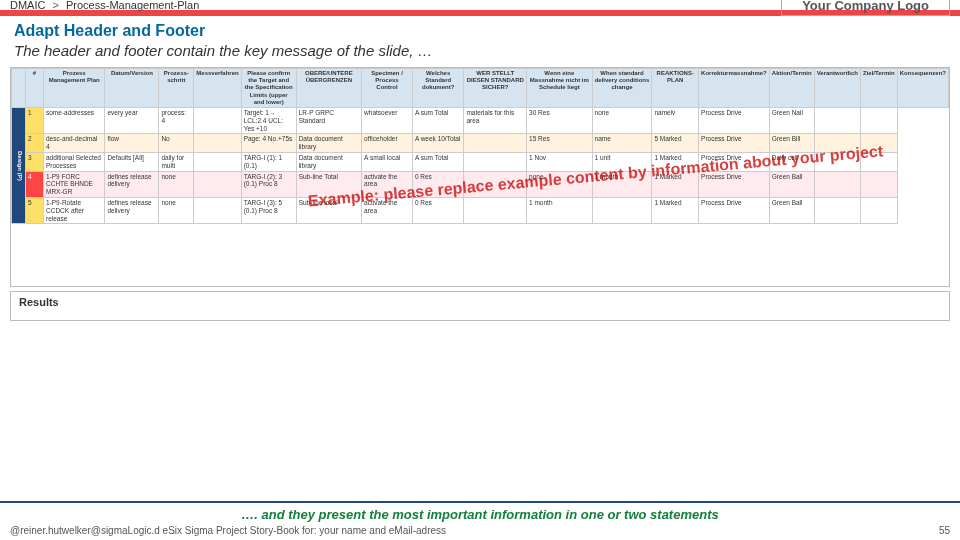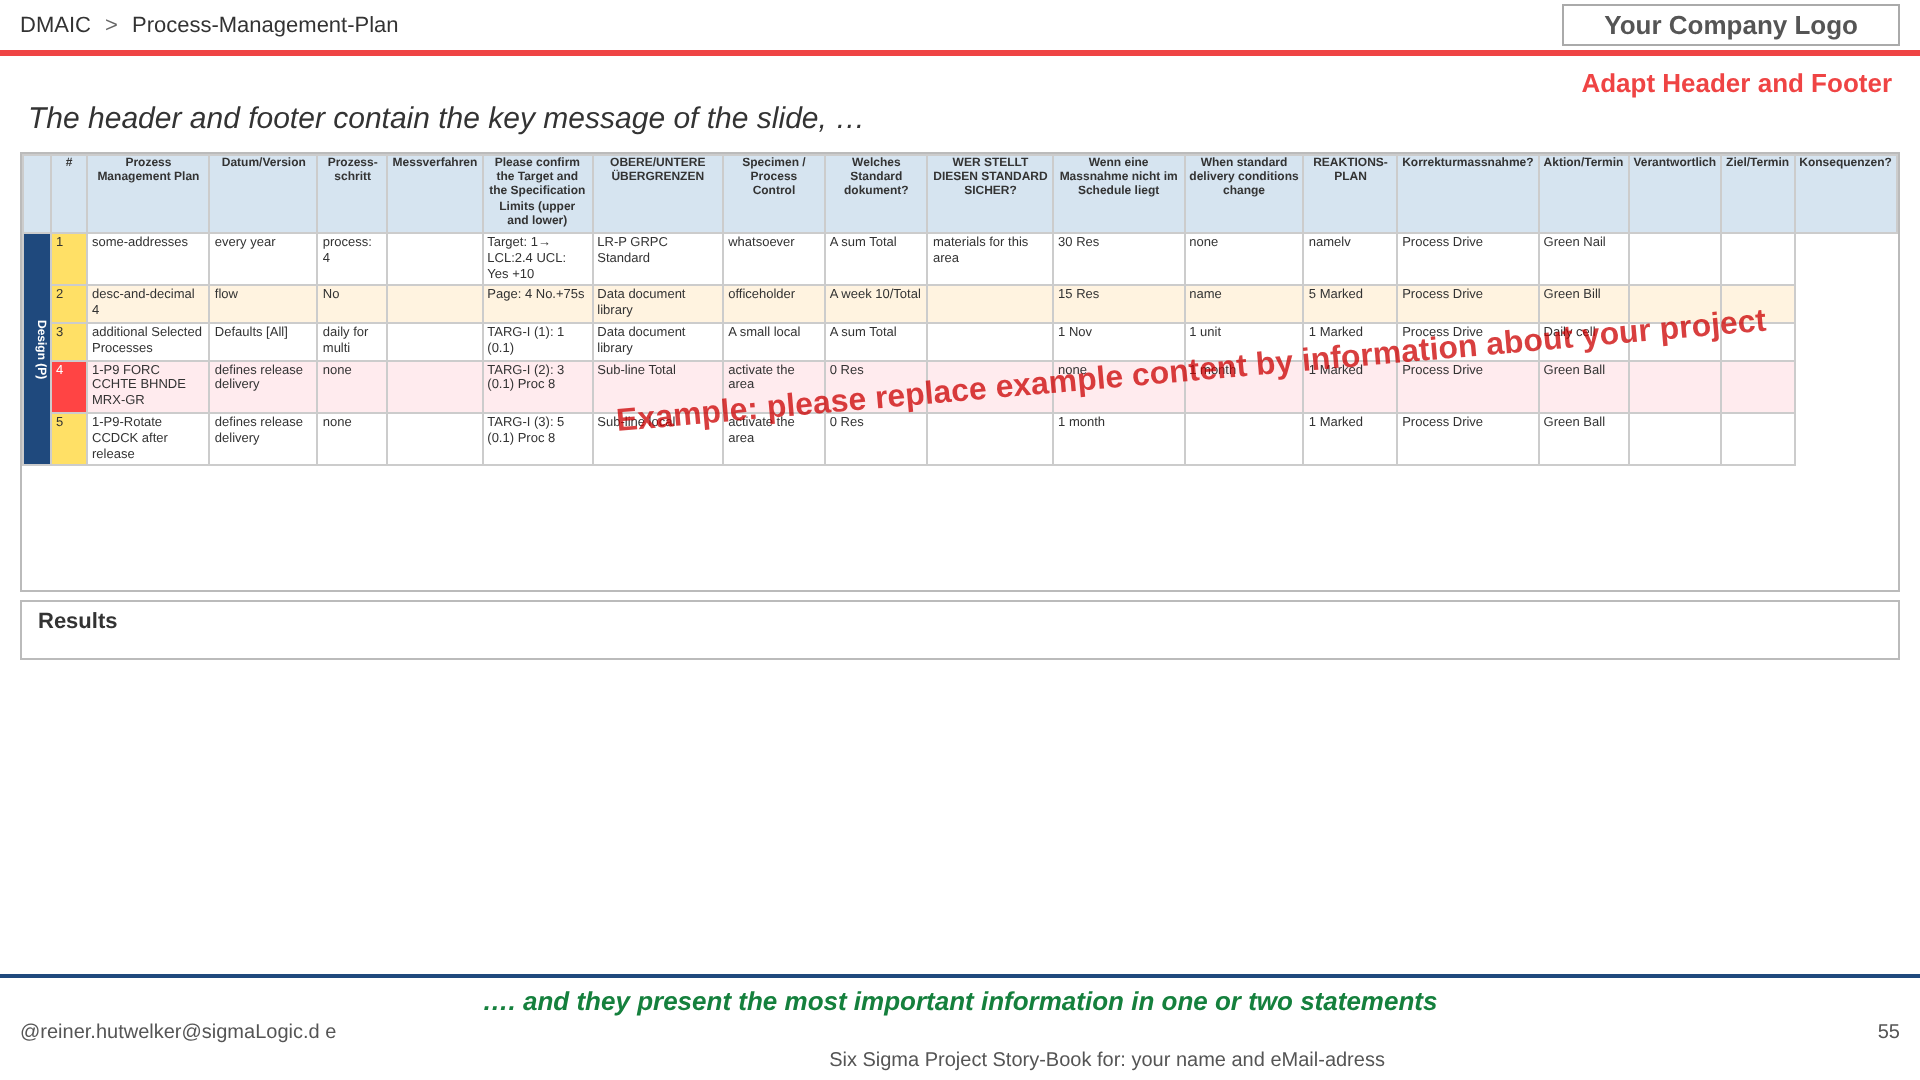--- a/index.html
+++ b/index.html
@@ -12,43 +12,42 @@
       overflow: hidden;
       position: relative;
     }
 
     
     .top-bar {
       display: flex;
       justify-content: space-between;
       align-items: center;
       padding: 4px 10px;
-      border-bottom: 3px solid #ef4444;
-      height: 28px;
+      border-bottom: 6px solid #ef4444;
+      height: 16px;
     }
     .breadcrumb {
       font-size: 11px;
       color: #333;
     }
     .breadcrumb .separator { margin: 0 4px; color: #666; }
     .company-logo {
       font-size: 13px;
       font-weight: bold;
       color: #555;
       border: 1px solid #aaa;
       padding: 2px 20px;
     }
 
     
     .section-title {
       padding: 6px 14px 2px;
-      font-size: 13px;
-      font-weight: bold;
-      color: #ef4444;
-      text-align: right;
+      font-size: 16px;
+      font-weight: bold;
+      color: #0369a1;
     }
     .section-subtitle {
       padding: 0 14px 6px;
       font-size: 15px;
       color: #333;
       font-style: italic;
     }
 
     
     .main-content {
@@ -149,21 +148,21 @@
       color: #15803d;
       text-align: center;
       margin-bottom: 3px;
     }
     .footer-info {
       display: flex;
       justify-content: space-between;
       font-size: 10px;
       color: #555;
     }
-    .footer-middle { text-align: center; flex: 1; margin-top: 14px; }
+    .footer-middle { flex: 1; }
   </style>
 </head>
 <body>
 
 <div class="top-bar">
   <div class="breadcrumb">
     <span>DMAIC</span>
     <span class="separator"> &gt; </span>
     <span>Process-Management-Plan</span>
   </div>

